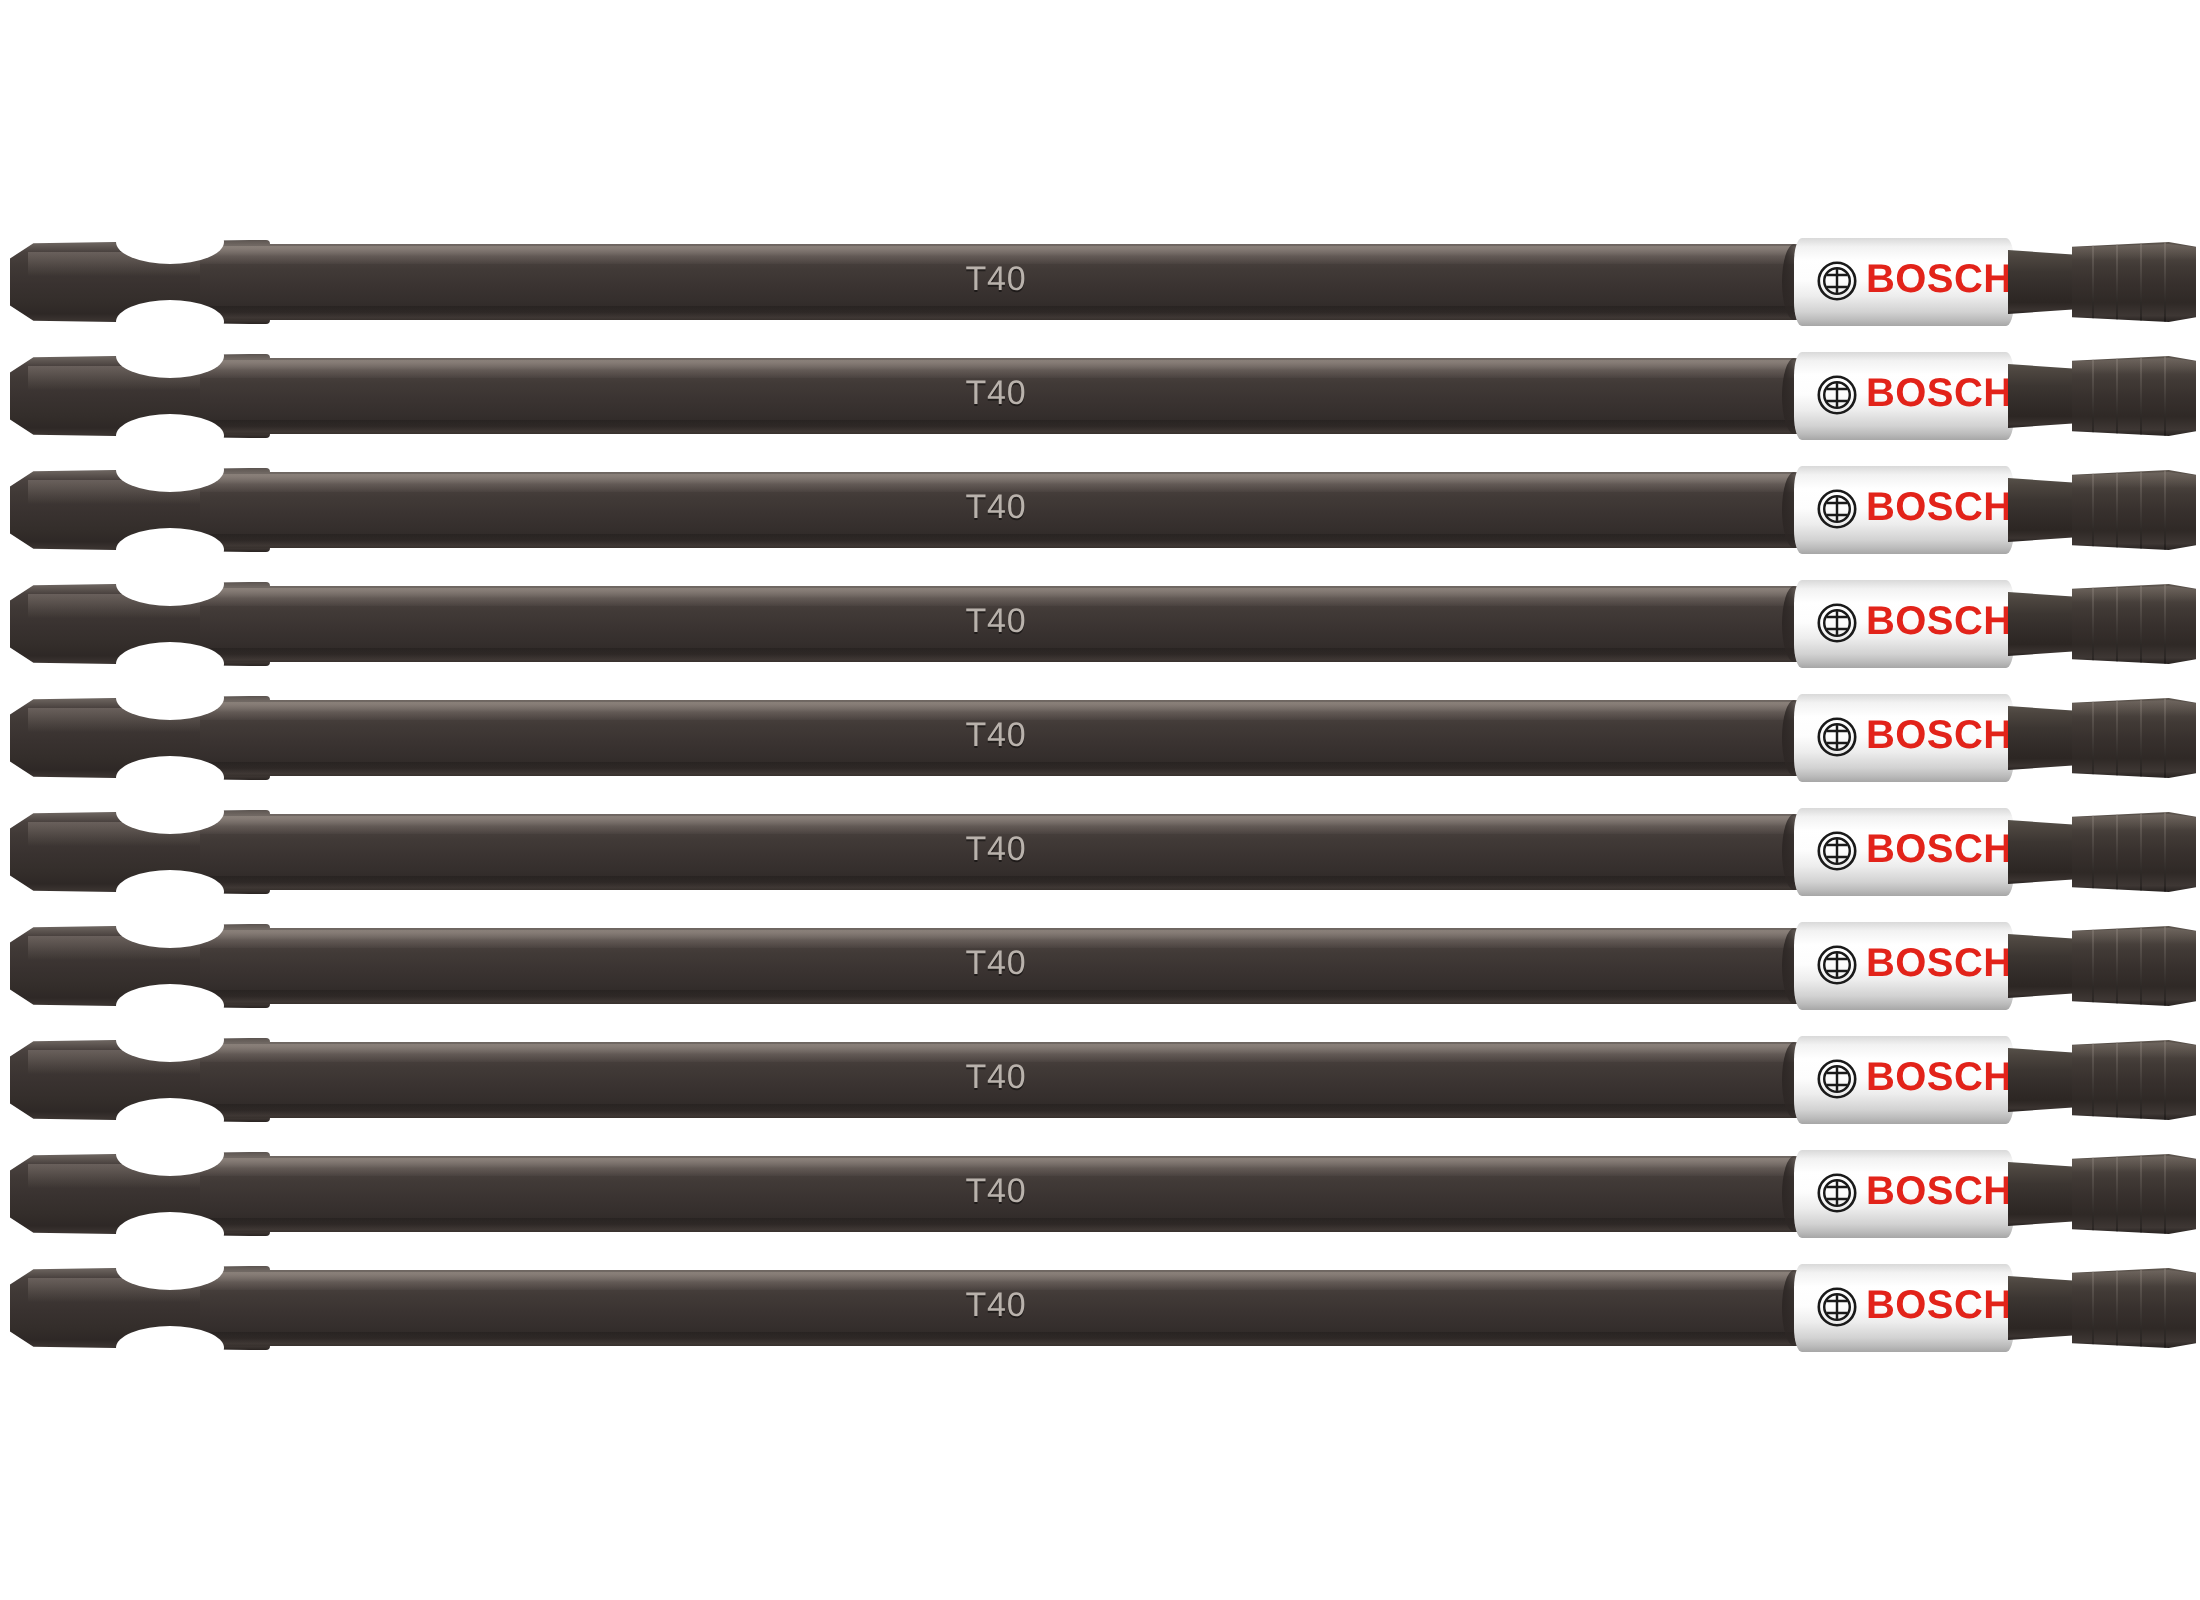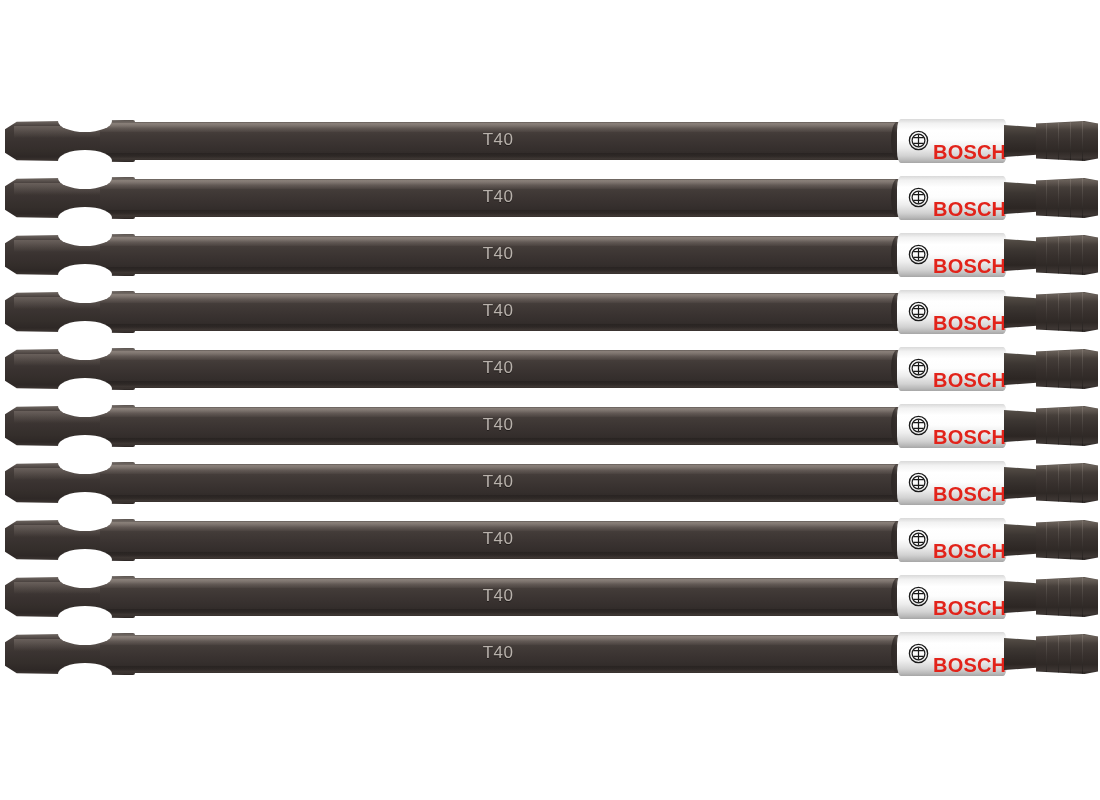--- a/index.html
+++ b/index.html
@@ -74,21 +74,21 @@
   }
   .collar-left-taper{
     position:absolute;left:891px;top:5px;width:12px;height:38px;
     background:linear-gradient(to right, rgba(45,39,37,1), rgba(200,200,200,.0));
     border-radius:6px/19px;
   }
   .logo-mark{
     position:absolute;left:908px;top:13px;width:21px;height:21px;
   }
   .logo-text{
-    position:absolute;left:933px;top:23px;
+    position:absolute;left:933px;top:11px;
     font-size:20px;font-weight:bold;letter-spacing:.2px;
     color:#e2231a;line-height:24px;
     font-family:"Liberation Sans", sans-serif;
     user-select:none;
   }
 
   
   .neck{
     position:absolute;left:1004px;top:8px;width:36px;height:32px;
     background:linear-gradient(to bottom,

